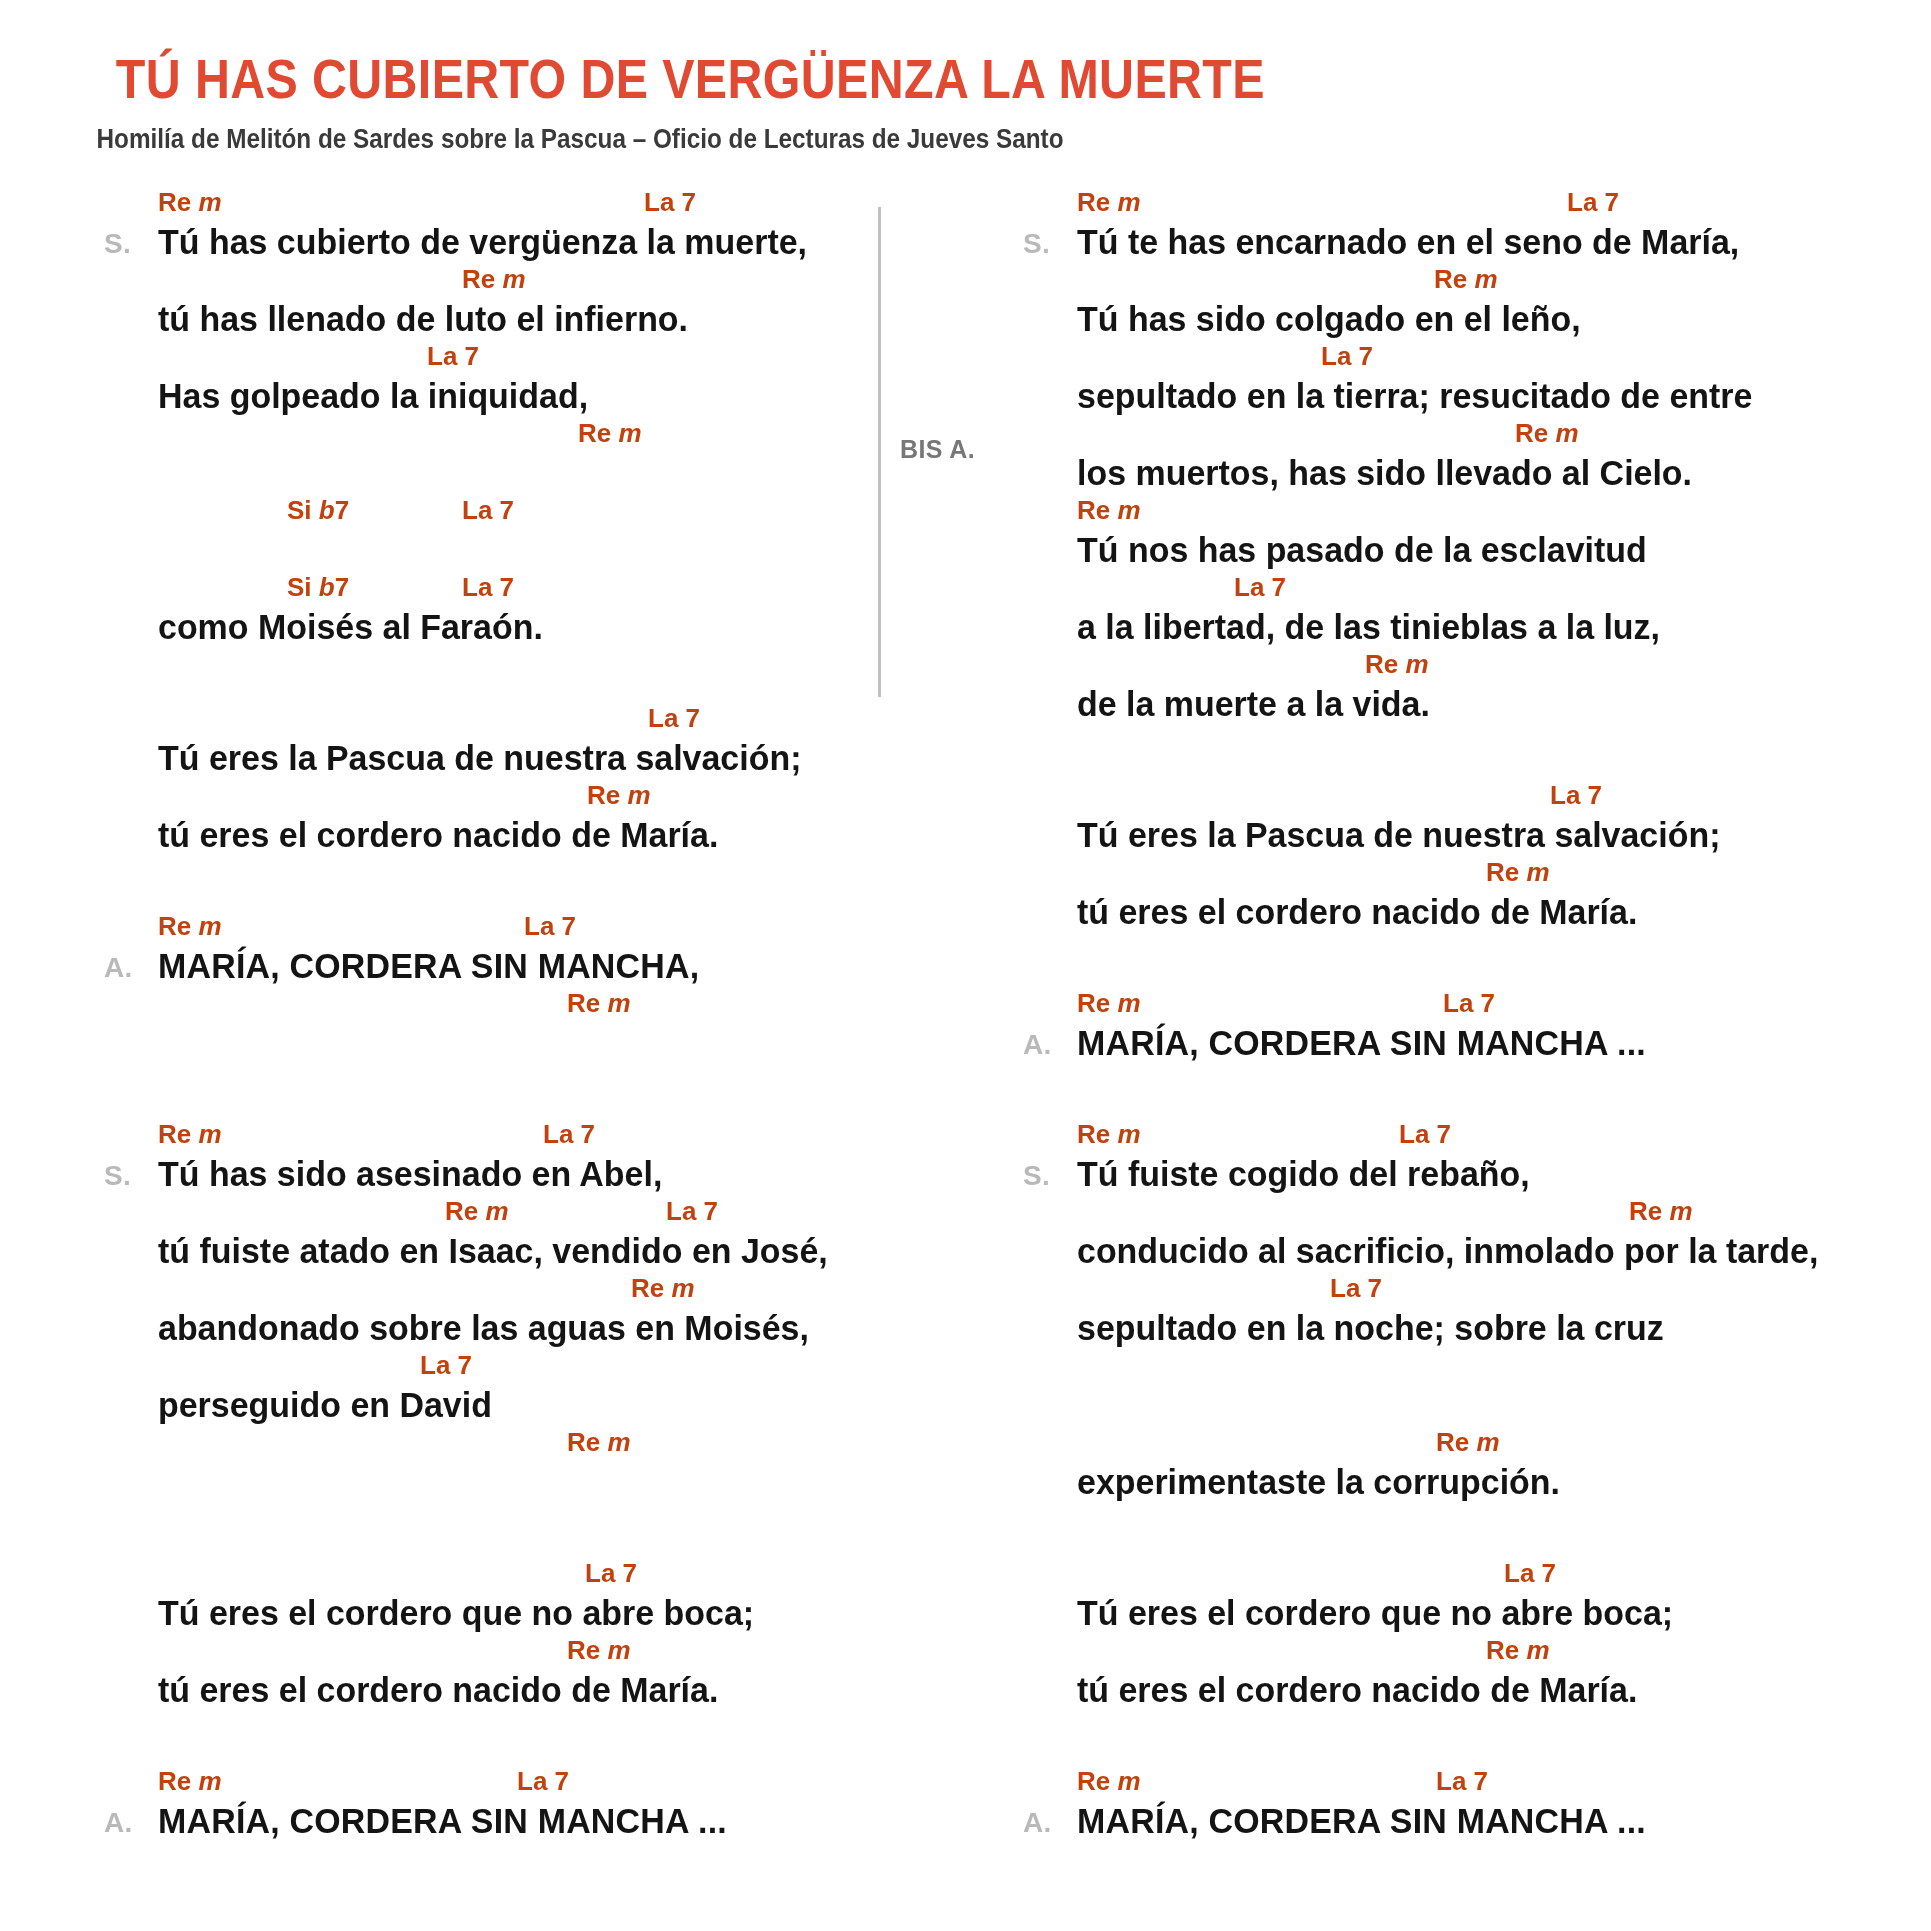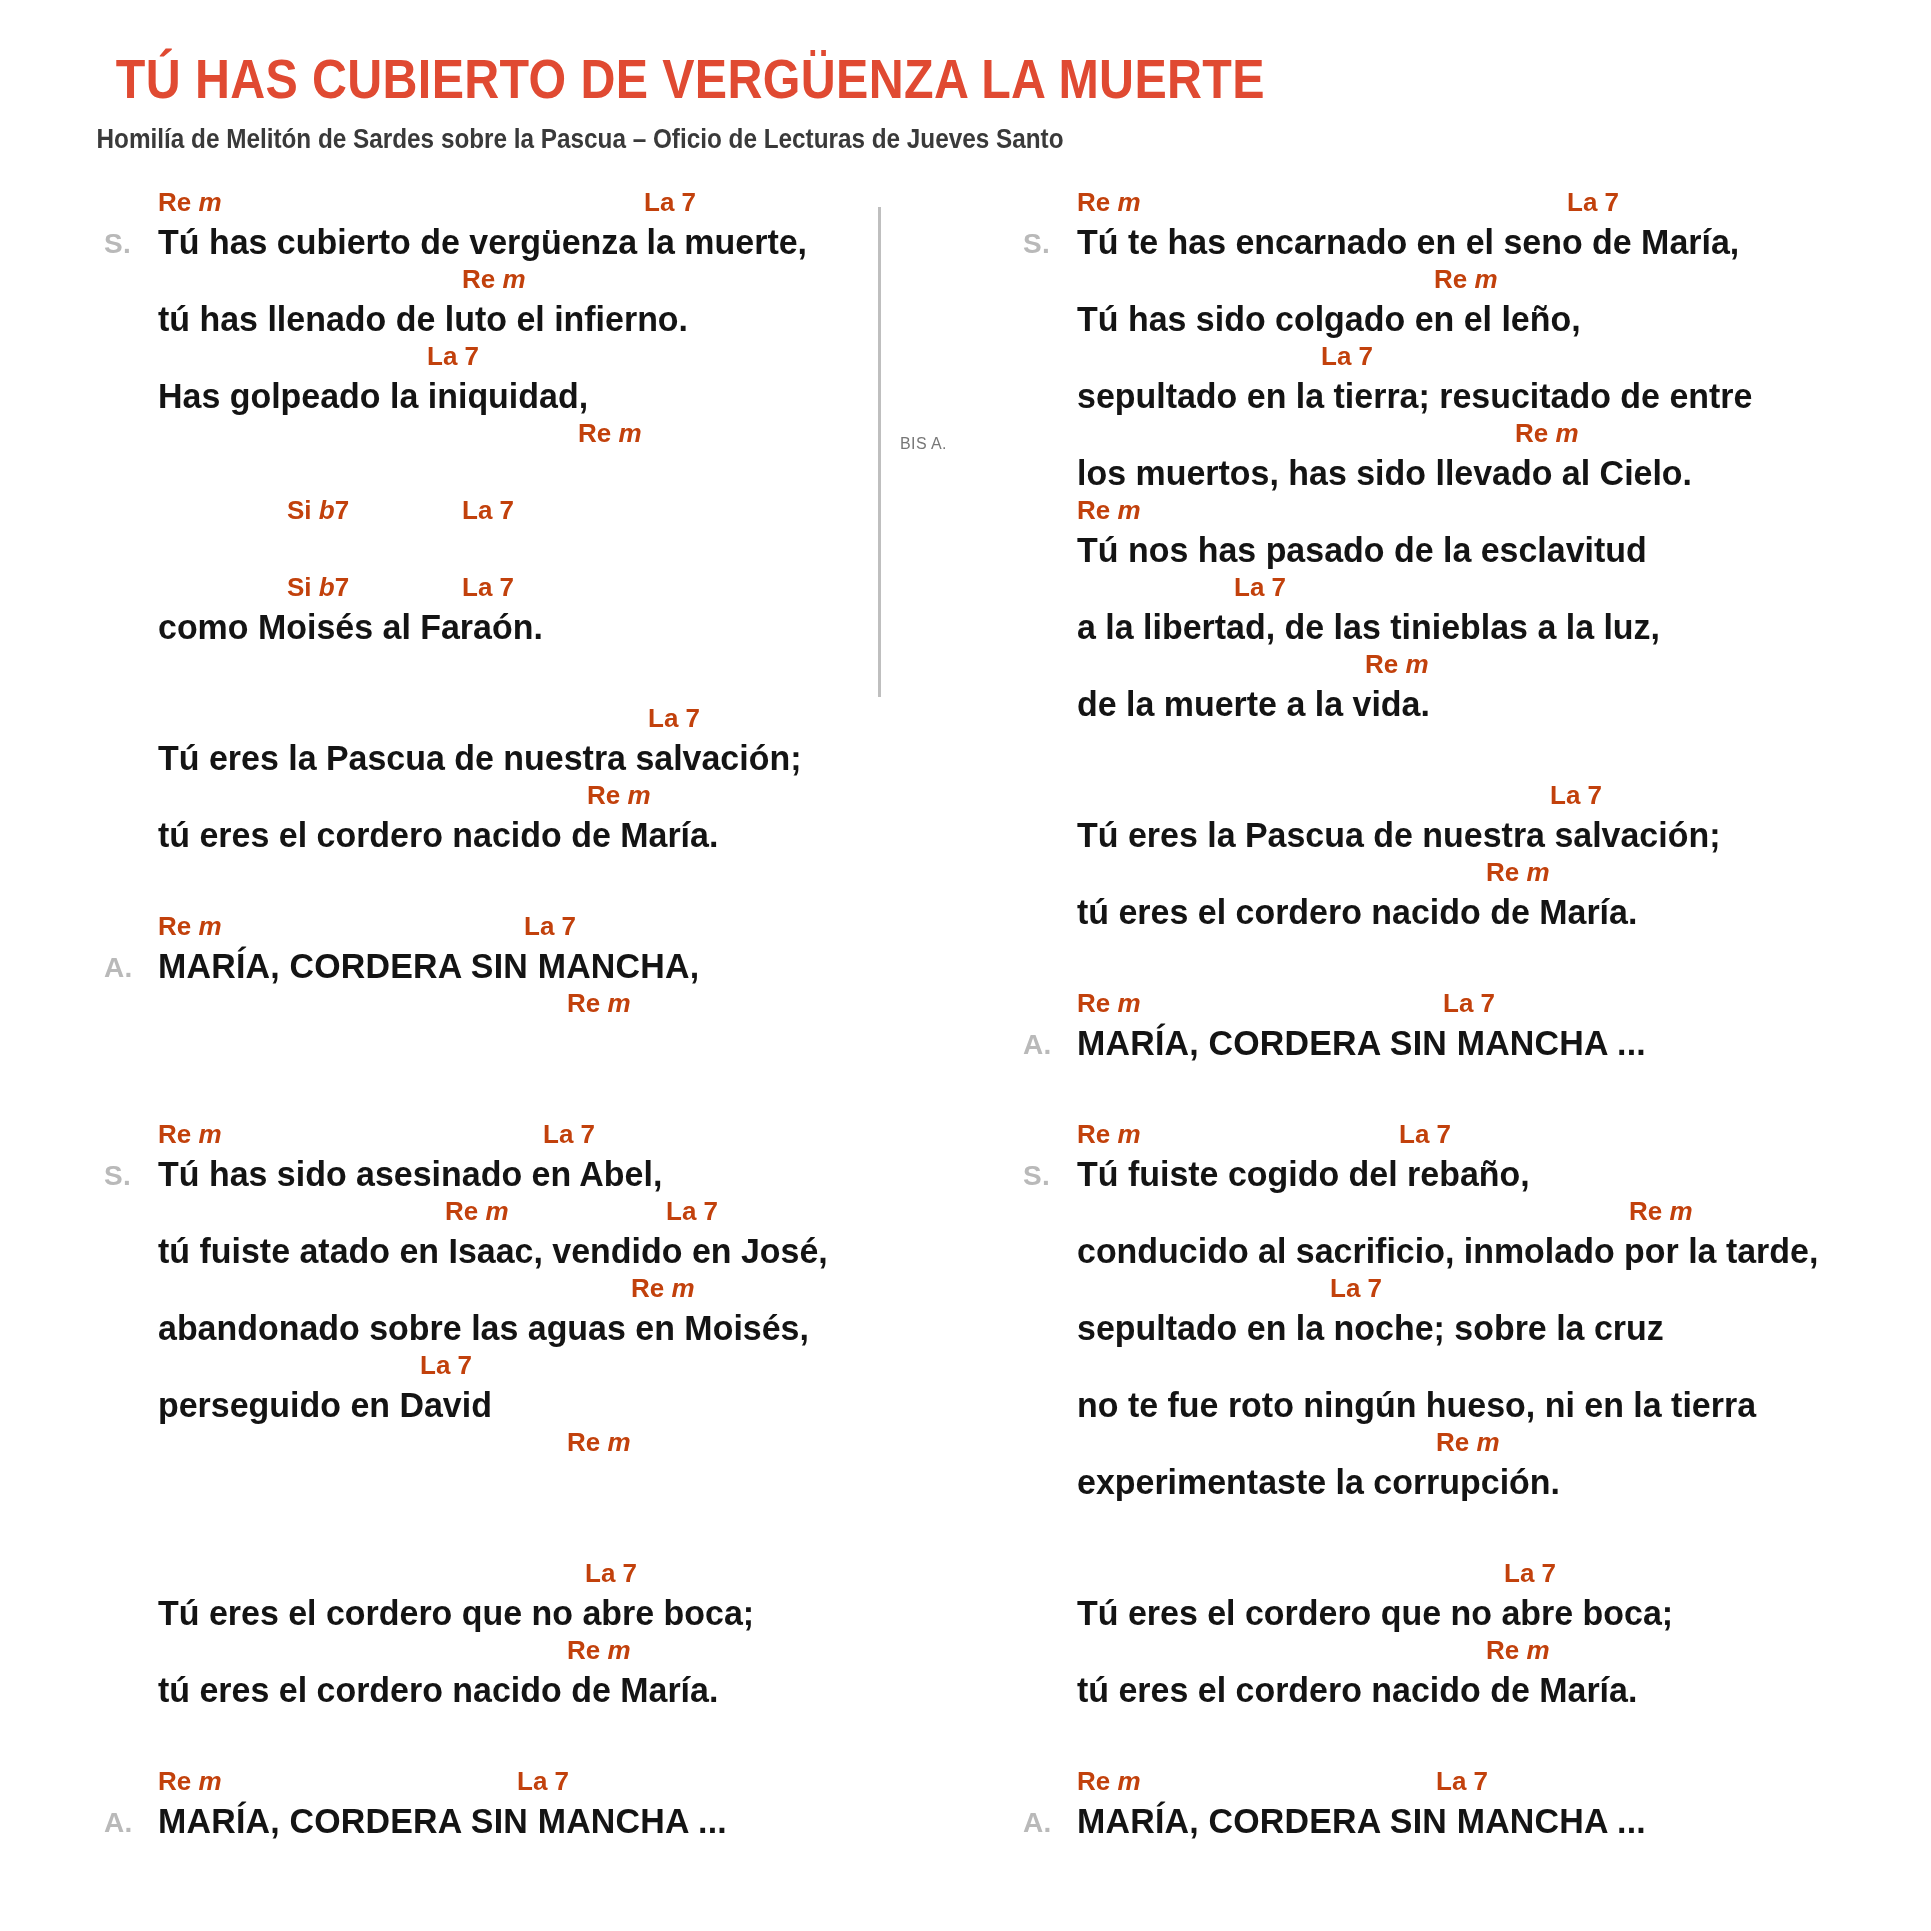--- a/index.html
+++ b/index.html
@@ -73,22 +73,22 @@
     top: 17.6px;
     width: 2.6px;
     height: 490px;
     background: #bfbfbf;
   }
   .bis-label {
     position: absolute;
     left: 900px;
     top: 246px;
     font-family: "Liberation Sans", sans-serif;
-    font-weight: normal;
-    font-size: 16px;
+    font-weight: bold;
+    font-size: 25px;
     color: #777777;
     letter-spacing: 0.4px;
     white-space: nowrap;
   }
 
   
   .stanza { position: relative; }
   .stanza.gap-md { margin-top: 54px; }
 
   .lineblock {
@@ -435,23 +435,20 @@
           <div class="lineblock">
             <div class="chordrow">
               <span class="chord" style="left: 307px;">La 7</span>
             </div>
             <div class="lyricrow">
               <span class="lyric">sepultado en la noche; sobre la cruz</span>
             </div>
           </div>
           <div class="lineblock">
             <div class="chordrow"></div>
-            <div class="lyricrow">
-              <span class="lyric">no te fue roto ningún hueso, ni en la tierra</span>
-            </div>
           </div>
           <div class="lineblock">
             <div class="chordrow">
               <span class="chord" style="left: 413px;">Re <i>m</i></span>
             </div>
             <div class="lyricrow">
               <span class="lyric">experimentaste la corrupción.</span>
             </div>
           </div>
         </div>

